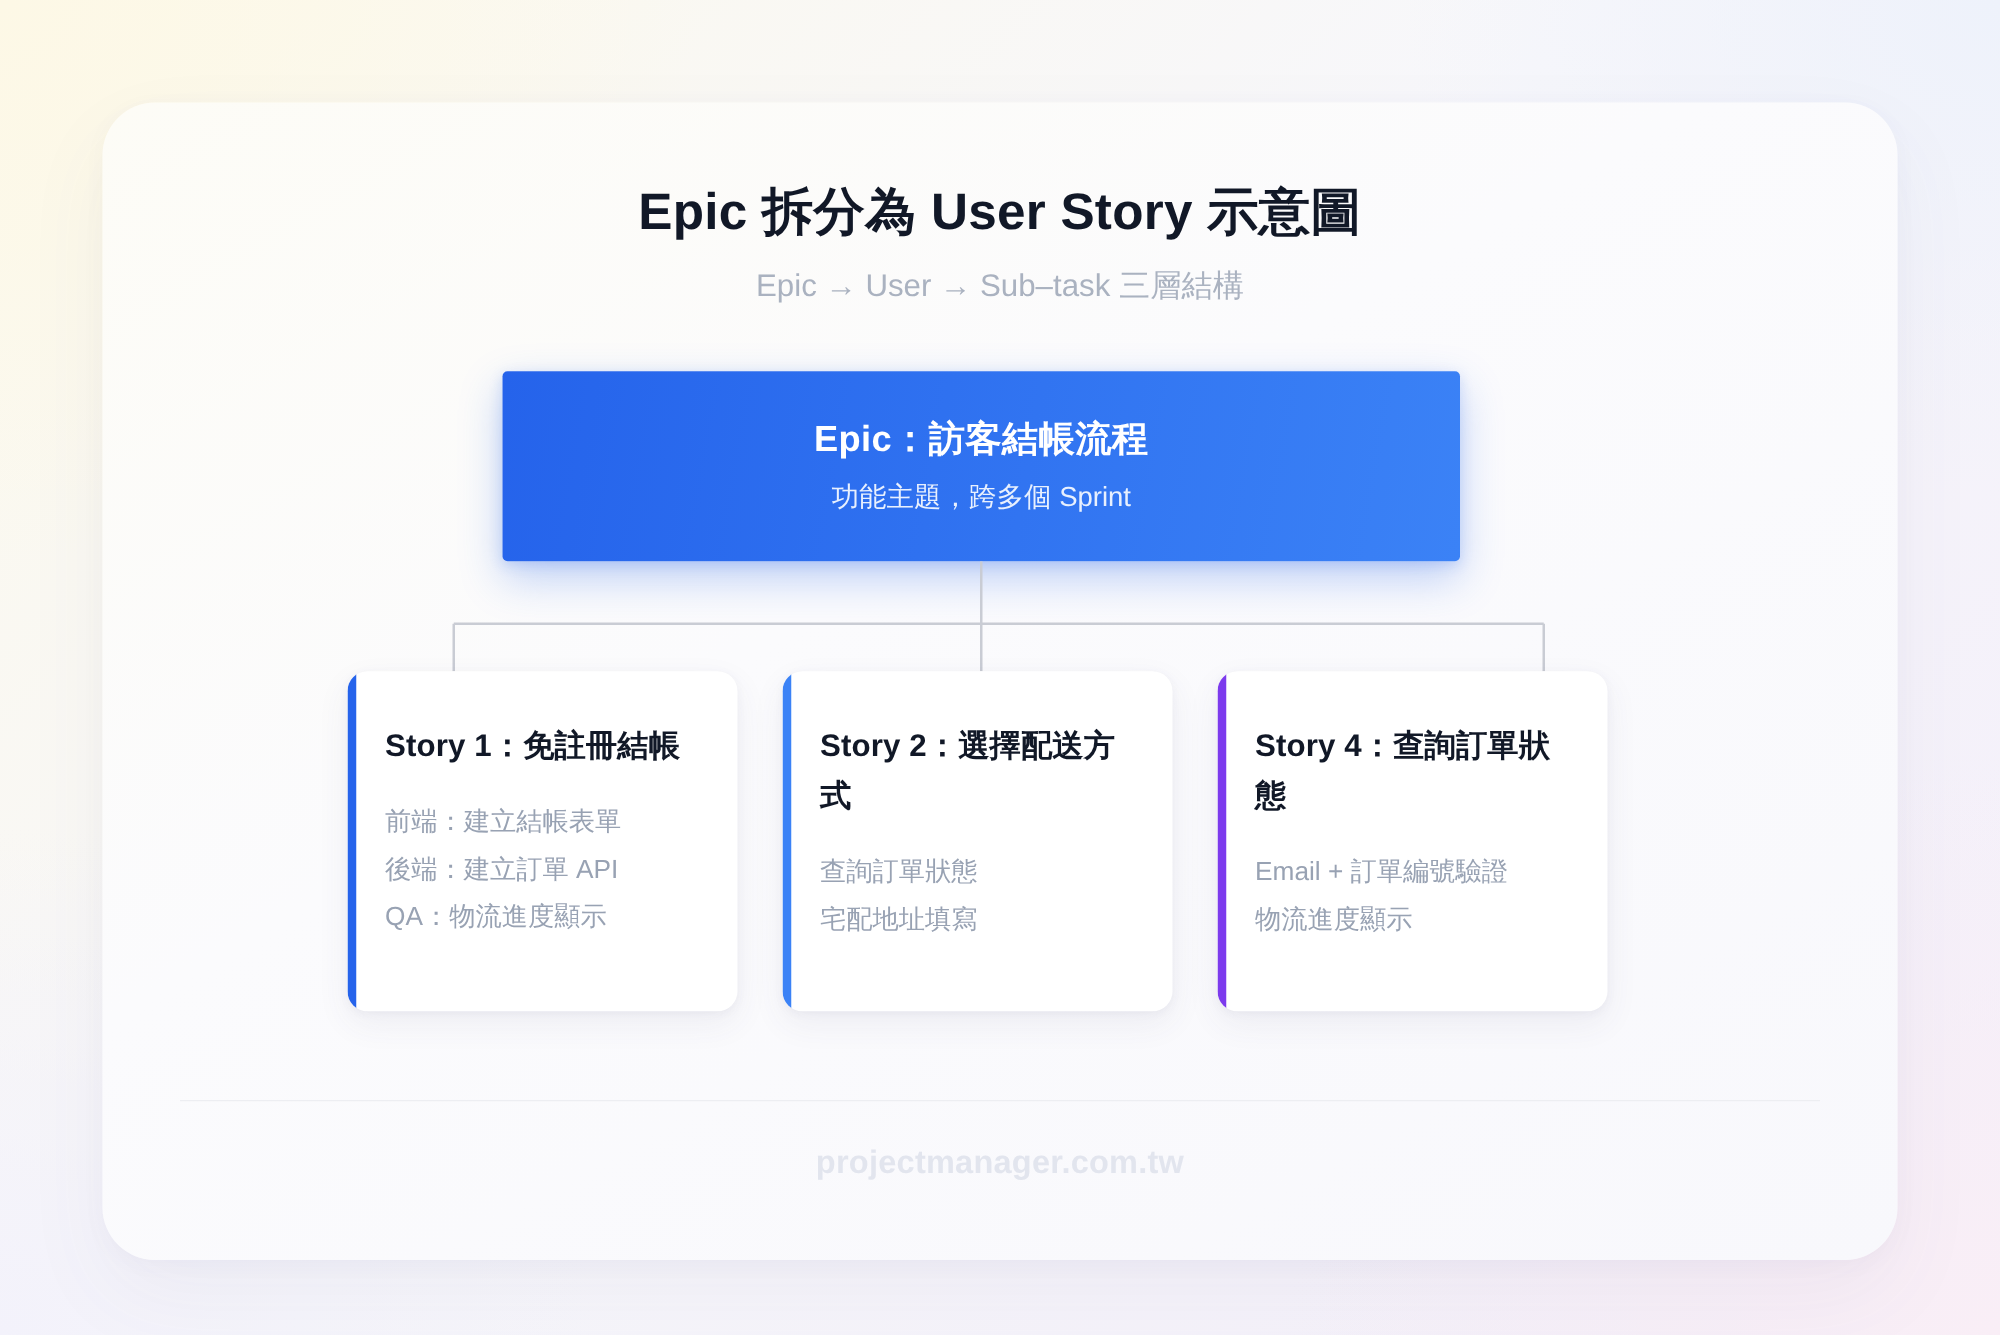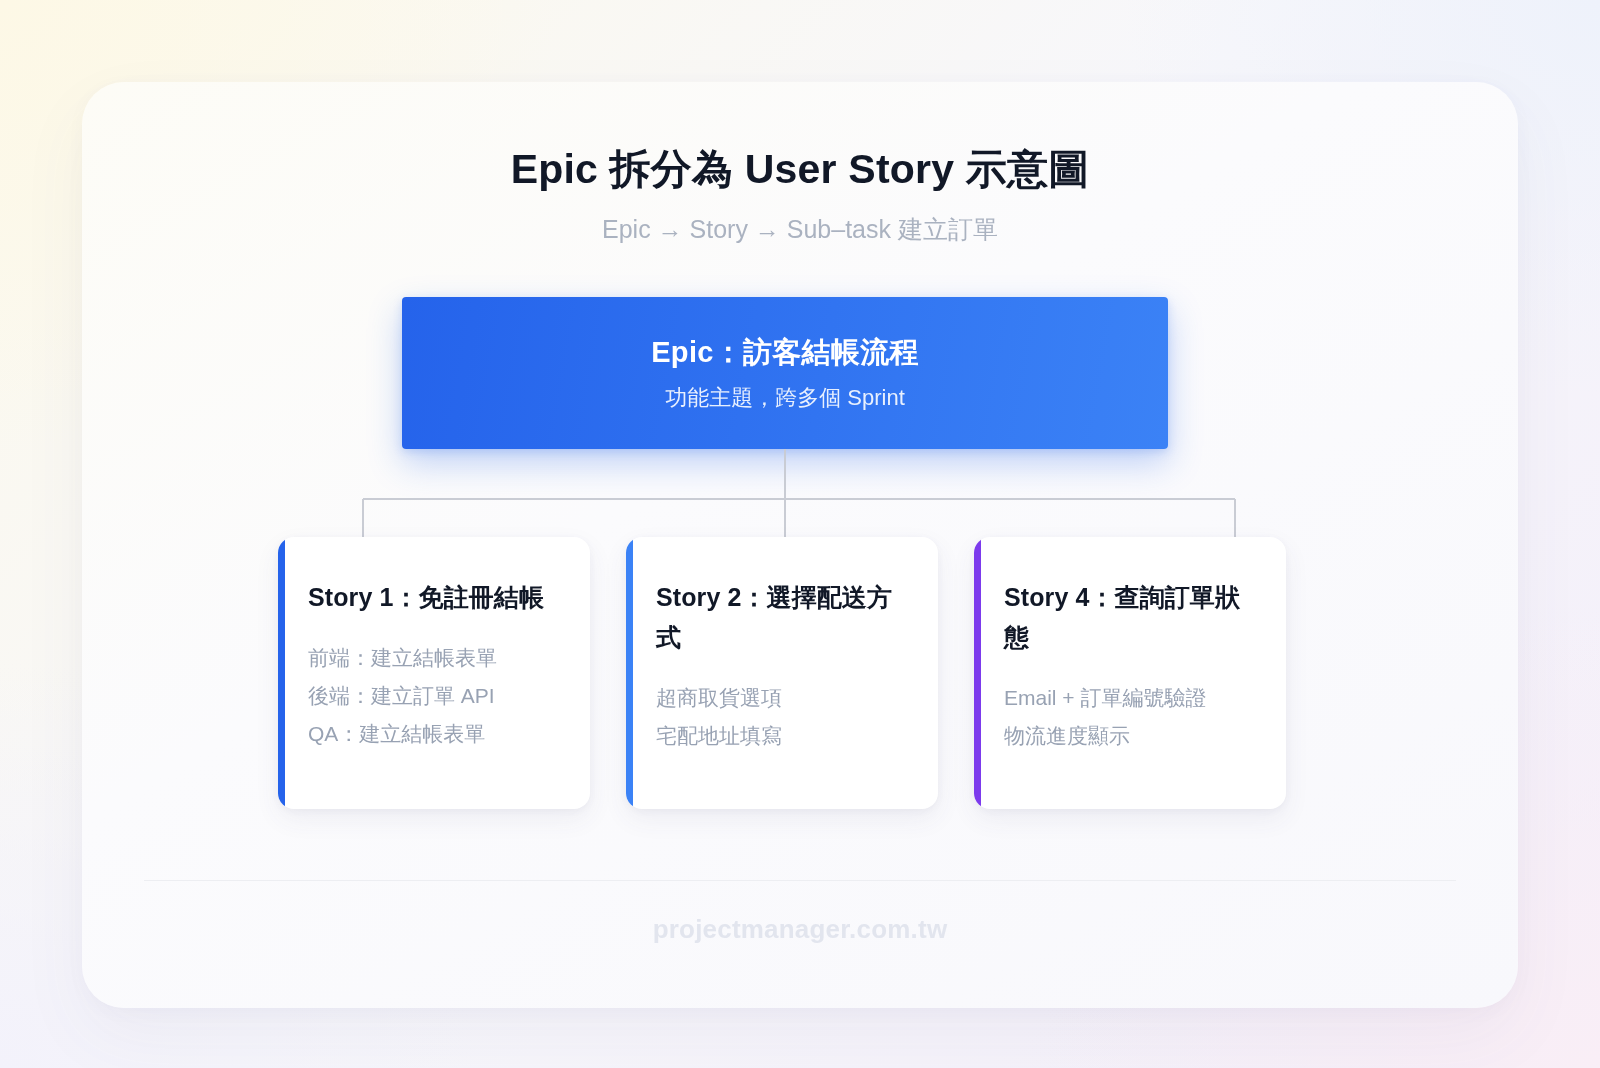--- a/index.html
+++ b/index.html
@@ -163,21 +163,21 @@
     letter-spacing: 0.2px;
   }
 </style>
 </head>
 <body>
 
 <div class="panel">
 
   <h1 class="page-title">Epic 拆分為 User Story 示意圖</h1>
 
-  <div class="page-subtitle">Epic → Story → Sub–task 建立訂單</div>
+  <div class="page-subtitle">Epic → User → Sub–task 三層結構</div>
 
   <div class="epic-card" style="background: linear-gradient(100deg, rgb(37, 99, 235) 0%, rgb(59, 130, 246) 100%);">
     <div class="epic-title">Epic：訪客結帳流程</div>
     <div class="epic-sub">功能主題，跨多個 Sprint</div>
   </div>
 
   <svg class="connector" viewBox="0 0 1436 100" width="1436" height="100">
     <g fill="none" stroke="#C9CCD4" stroke-width="2">
       <path id="conn-stem" d="M 703 0 L 703 88"></path>
       <path id="conn-bar" d="M 281 50 L 1153 50"></path>
@@ -186,28 +186,28 @@
     </g>
   </svg>
 
   <div class="story-row">
 
     <div class="story-card" style="--accent: #2563EB;">
       <div class="story-title">Story 1：免註冊結帳</div>
       <div class="story-tasks">
         <div class="story-task">前端：建立結帳表單</div>
         <div class="story-task">後端：建立訂單 API</div>
-        <div class="story-task">QA：建立結帳表單</div>
+        <div class="story-task">QA：物流進度顯示</div>
       </div>
     </div>
 
     <div class="story-card" style="--accent: #3B82F6;">
       <div class="story-title">Story 2：選擇配送方式</div>
       <div class="story-tasks">
-        <div class="story-task">超商取貨選項</div>
+        <div class="story-task">查詢訂單狀態</div>
         <div class="story-task">宅配地址填寫</div>
       </div>
     </div>
 
     <div class="story-card" style="--accent: #7C3AED;">
       <div class="story-title">Story 4：查詢訂單狀態</div>
       <div class="story-tasks">
         <div class="story-task">Email + 訂單編號驗證</div>
         <div class="story-task">物流進度顯示</div>
       </div>

